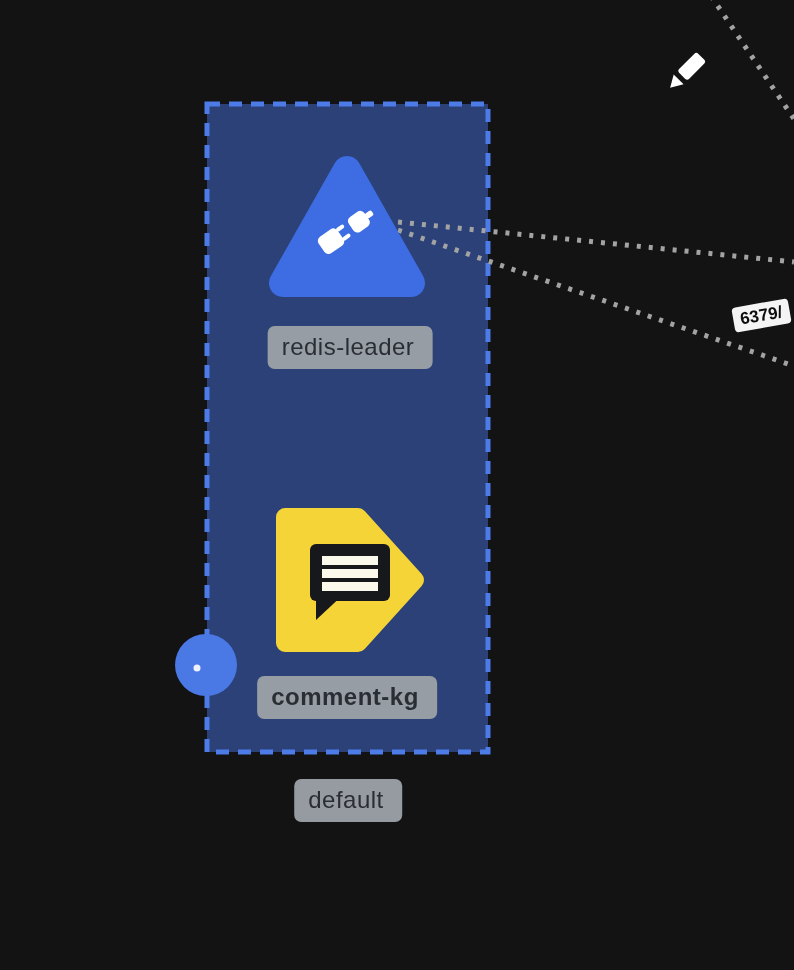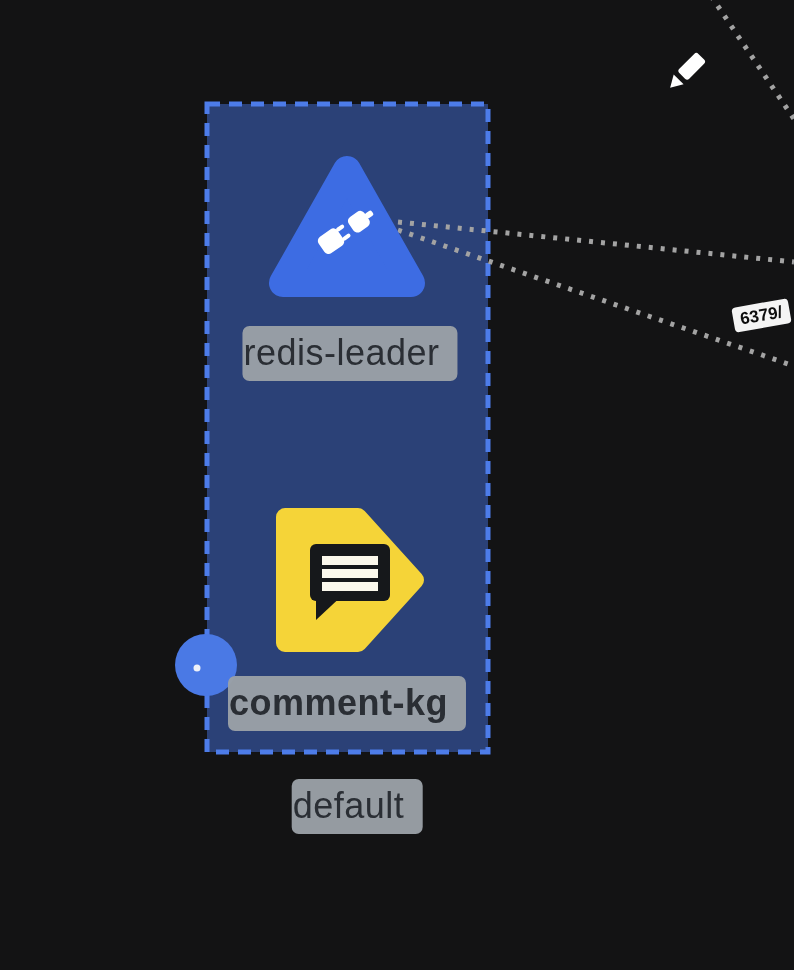--- a/index.html
+++ b/index.html
@@ -18,23 +18,23 @@
   .canvas svg.scene {
     position: absolute;
     left: 0;
     top: 0;
   }
   .pill {
     position: absolute;
     transform: translateX(-50%);
     background: rgba(154, 160, 166, 0.97);
     color: #2a2e34;
-    font-size: 36px;
+    font-size: 24px;
     line-height: 1;
-    padding: 9px 18px 10px 1px;
+    padding: 9px 18px 10px 14px;
     border-radius: 7px;
     white-space: nowrap;
     letter-spacing: 0.5px;
   }
   .port-label {
     position: absolute;
     left: 733px;
     top: 303px;
     background: #f4f4f4;
     color: #0d0d0d;
@@ -92,17 +92,17 @@
     <g transform="translate(685,73) rotate(45)" fill="#ffffff">
       <rect x="-7" y="-23" width="14" height="27" rx="3"></rect>
       <polygon points="-7,9 7,9 0,21"></polygon>
     </g>
   </svg>
 
   <div class="pill" style="left:350px; top:326px;">redis-leader</div>
 
   <div class="pill" style="left:347px; top:676px;font-weight:bold;">comment-kg</div>
 
-  <div class="pill" style="left:357px; top:779px;">default</div>
+  <div class="pill" style="left:348px; top:779px;">default</div>
 
   <div class="port-label">6379/</div>
 
 </div>
 
 </body></html>

